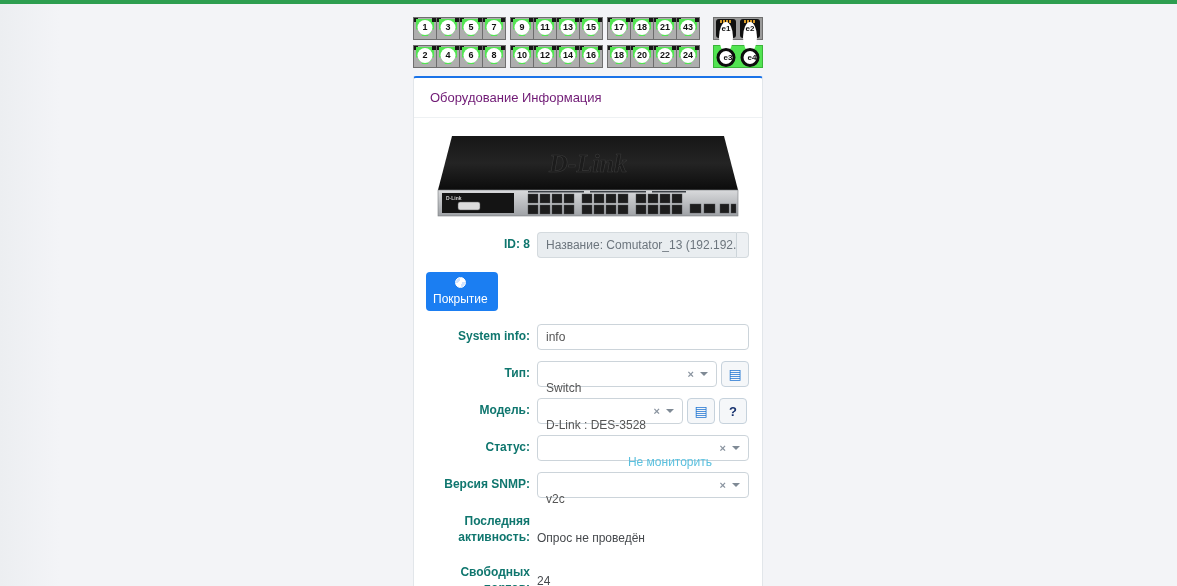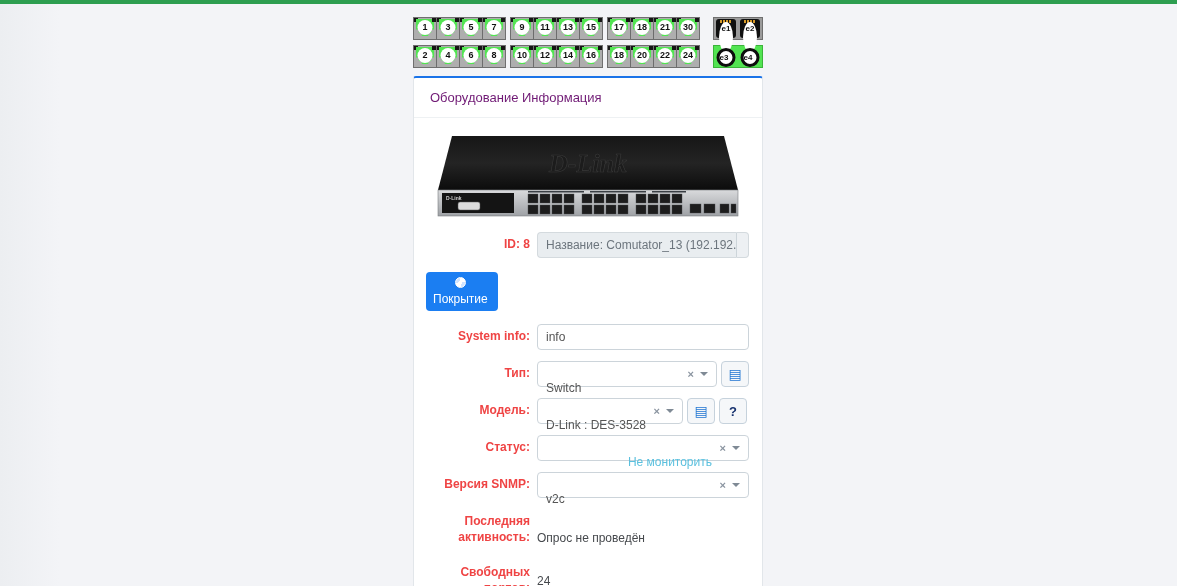--- a/index.html
+++ b/index.html
@@ -23,35 +23,35 @@
   .spacer{flex:1;}
   .ugroup-dark{background:#9b9b9b;}
   .ugroup-green{background:var(--port_green,#52e452);border-color:#3ab43a;}
   .utile{width:24px;height:21px;position:relative;}
   .ublock{position:absolute;inset:1px 2px;background:#101010;border-radius:3px;}
   .upins{position:absolute;top:1px;left:50%;transform:translateX(-50%);width:12px;height:3px;
     background:repeating-linear-gradient(90deg,#d79b2a 0 2px,#101010 2px 3px);}
   .ulabel{position:absolute;top:4px;left:50%;transform:translateX(-50%);width:14px;height:30px;background:#fff;
     border-radius:50%;font-size:8px;font-weight:bold;text-align:center;line-height:14px;color:#111;}
   .uring{position:absolute;top:2px;left:50%;transform:translateX(-50%);width:16px;height:16px;background:#fff;
-    border:3px solid #0d0d0d;border-radius:50%;font-size:8px;font-weight:bold;text-align:left;line-height:15px;color:#111;box-sizing:content-box;width:13px;height:13px;line-height:13px;}
+    border:3px solid #0d0d0d;border-radius:50%;font-size:8px;font-weight:bold;text-align:right;line-height:15px;color:#111;box-sizing:content-box;width:13px;height:13px;line-height:13px;}
 
   
   .card{background:#fff;border:1px solid #e2e6ea;border-top:2px solid var(--accent_blue,#1a73e8);
     border-radius:3px 3px 0 0;min-height:520px;}
   .card-header{padding:12px 16px;font-size:13px;color:#701a75;border-bottom:1px solid #eef1f3;}
   .card-body{padding:14px 12px 0 12px;}
 
   
   .photo-wrap{text-align:center;margin:0 0 10px 0;}
 
   
   .frow{display:flex;align-items:center;margin-bottom:11px;}
   .flabel{width:111px;box-sizing:border-box;padding-right:7px;text-align:right;
-    font-size:12px;font-weight:bold;color:#ef4444;line-height:1.3;}
+    font-size:12px;font-weight:bold;color:#0f766e;line-height:1.3;}
   .fctrl{width:212px;display:flex;align-items:center;}
   .input{height:26px;box-sizing:border-box;border:1px solid #ccd4da;border-radius:4px;
     padding:0 8px;font-size:12px;color:#555;width:100%;background:#fff;outline:none;}
   .id-group{display:flex;width:100%;}
   .id-input{flex:1;height:26px;box-sizing:border-box;border:1px solid #d4dade;border-right:none;
     border-radius:4px 0 0 4px;background:#e9edf0;color:#6c757d;font-size:12px;line-height:24px;
     padding:0 8px;white-space:nowrap;overflow:hidden;}
   .id-addon{width:13px;height:26px;box-sizing:border-box;border:1px solid #d4dade;border-left:1px solid #cdd5da;
     border-radius:0 4px 4px 0;background:#edf0f3;}
   .btn-primary{display:inline-flex;align-items:center;gap:4px;background:var(--button_blue,#1b7ef2);
@@ -129,21 +129,21 @@
           <div class="ptile">
             <div class="pjack"></div>
             <div class="pnum">18</div>
           </div>
           <div class="ptile">
             <div class="pjack"></div>
             <div class="pnum">21</div>
           </div>
           <div class="ptile">
             <div class="pjack"></div>
-            <div class="pnum">30</div>
+            <div class="pnum">43</div>
           </div>
         </div>
         <div class="spacer"></div>
         <div class="pgroup ugroup-dark">
           <div class="utile">
             <div class="ublock">
               <div class="upins"></div>
             </div>
             <div class="ulabel">e1</div>
           </div>

